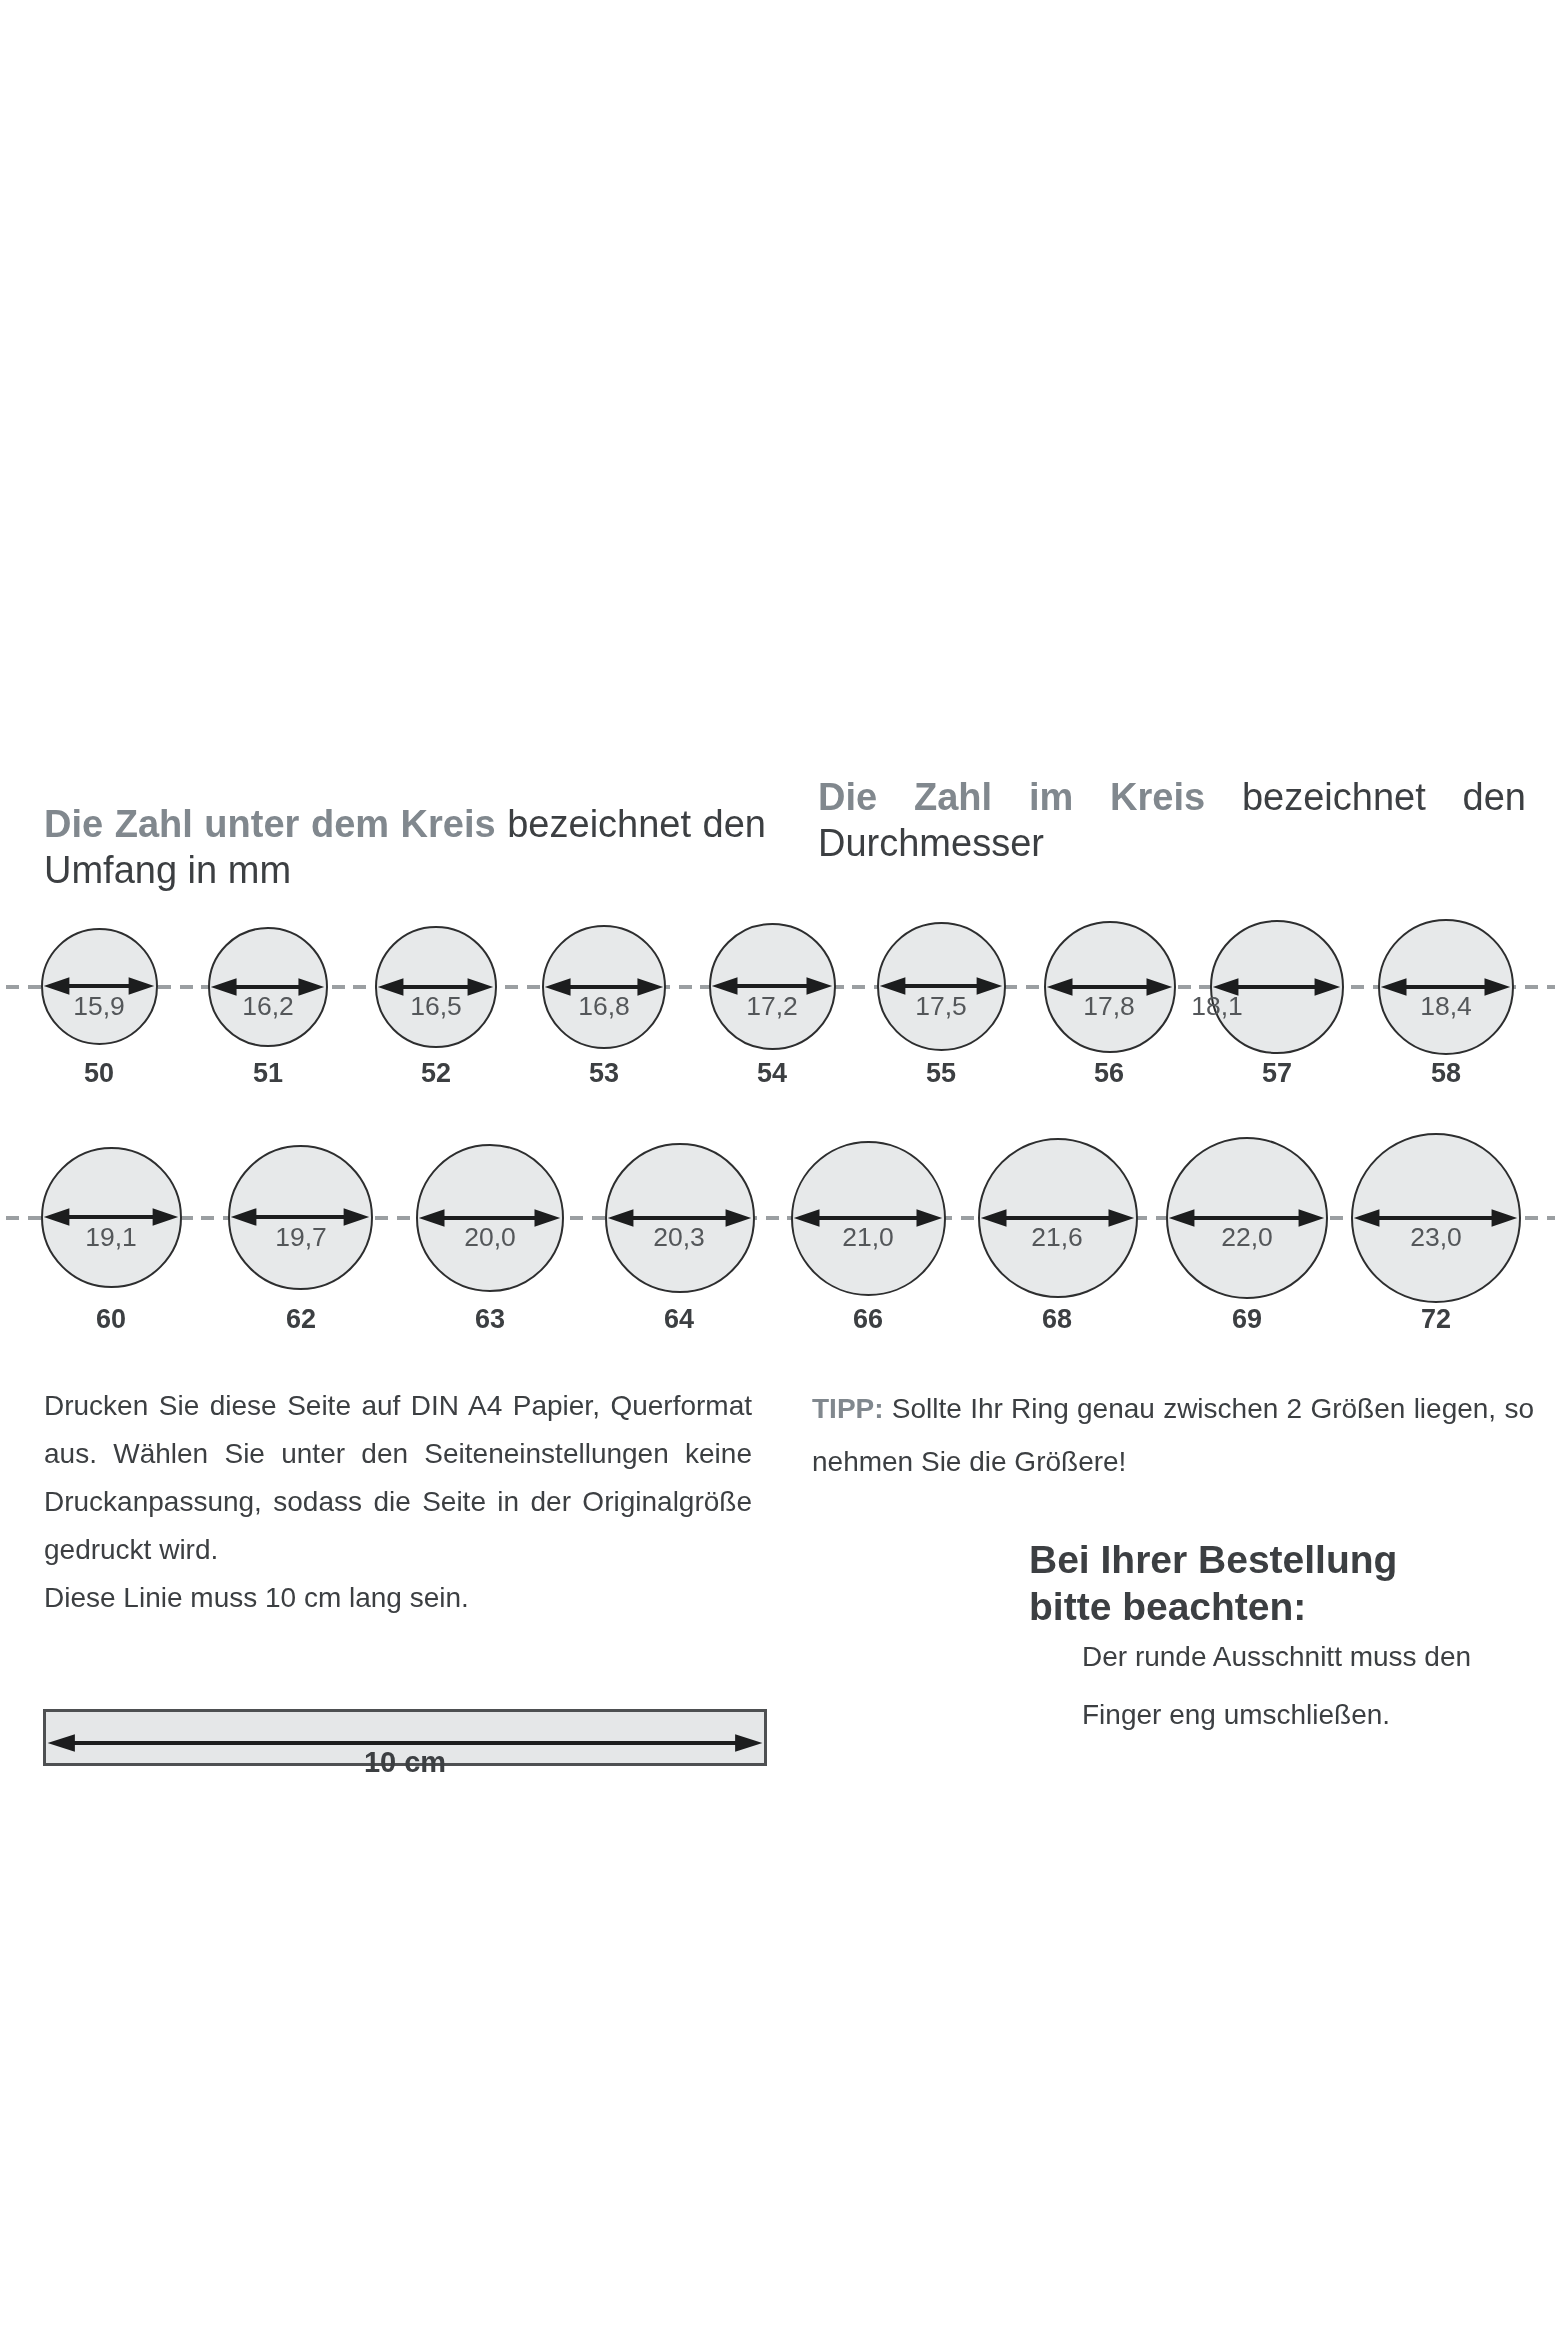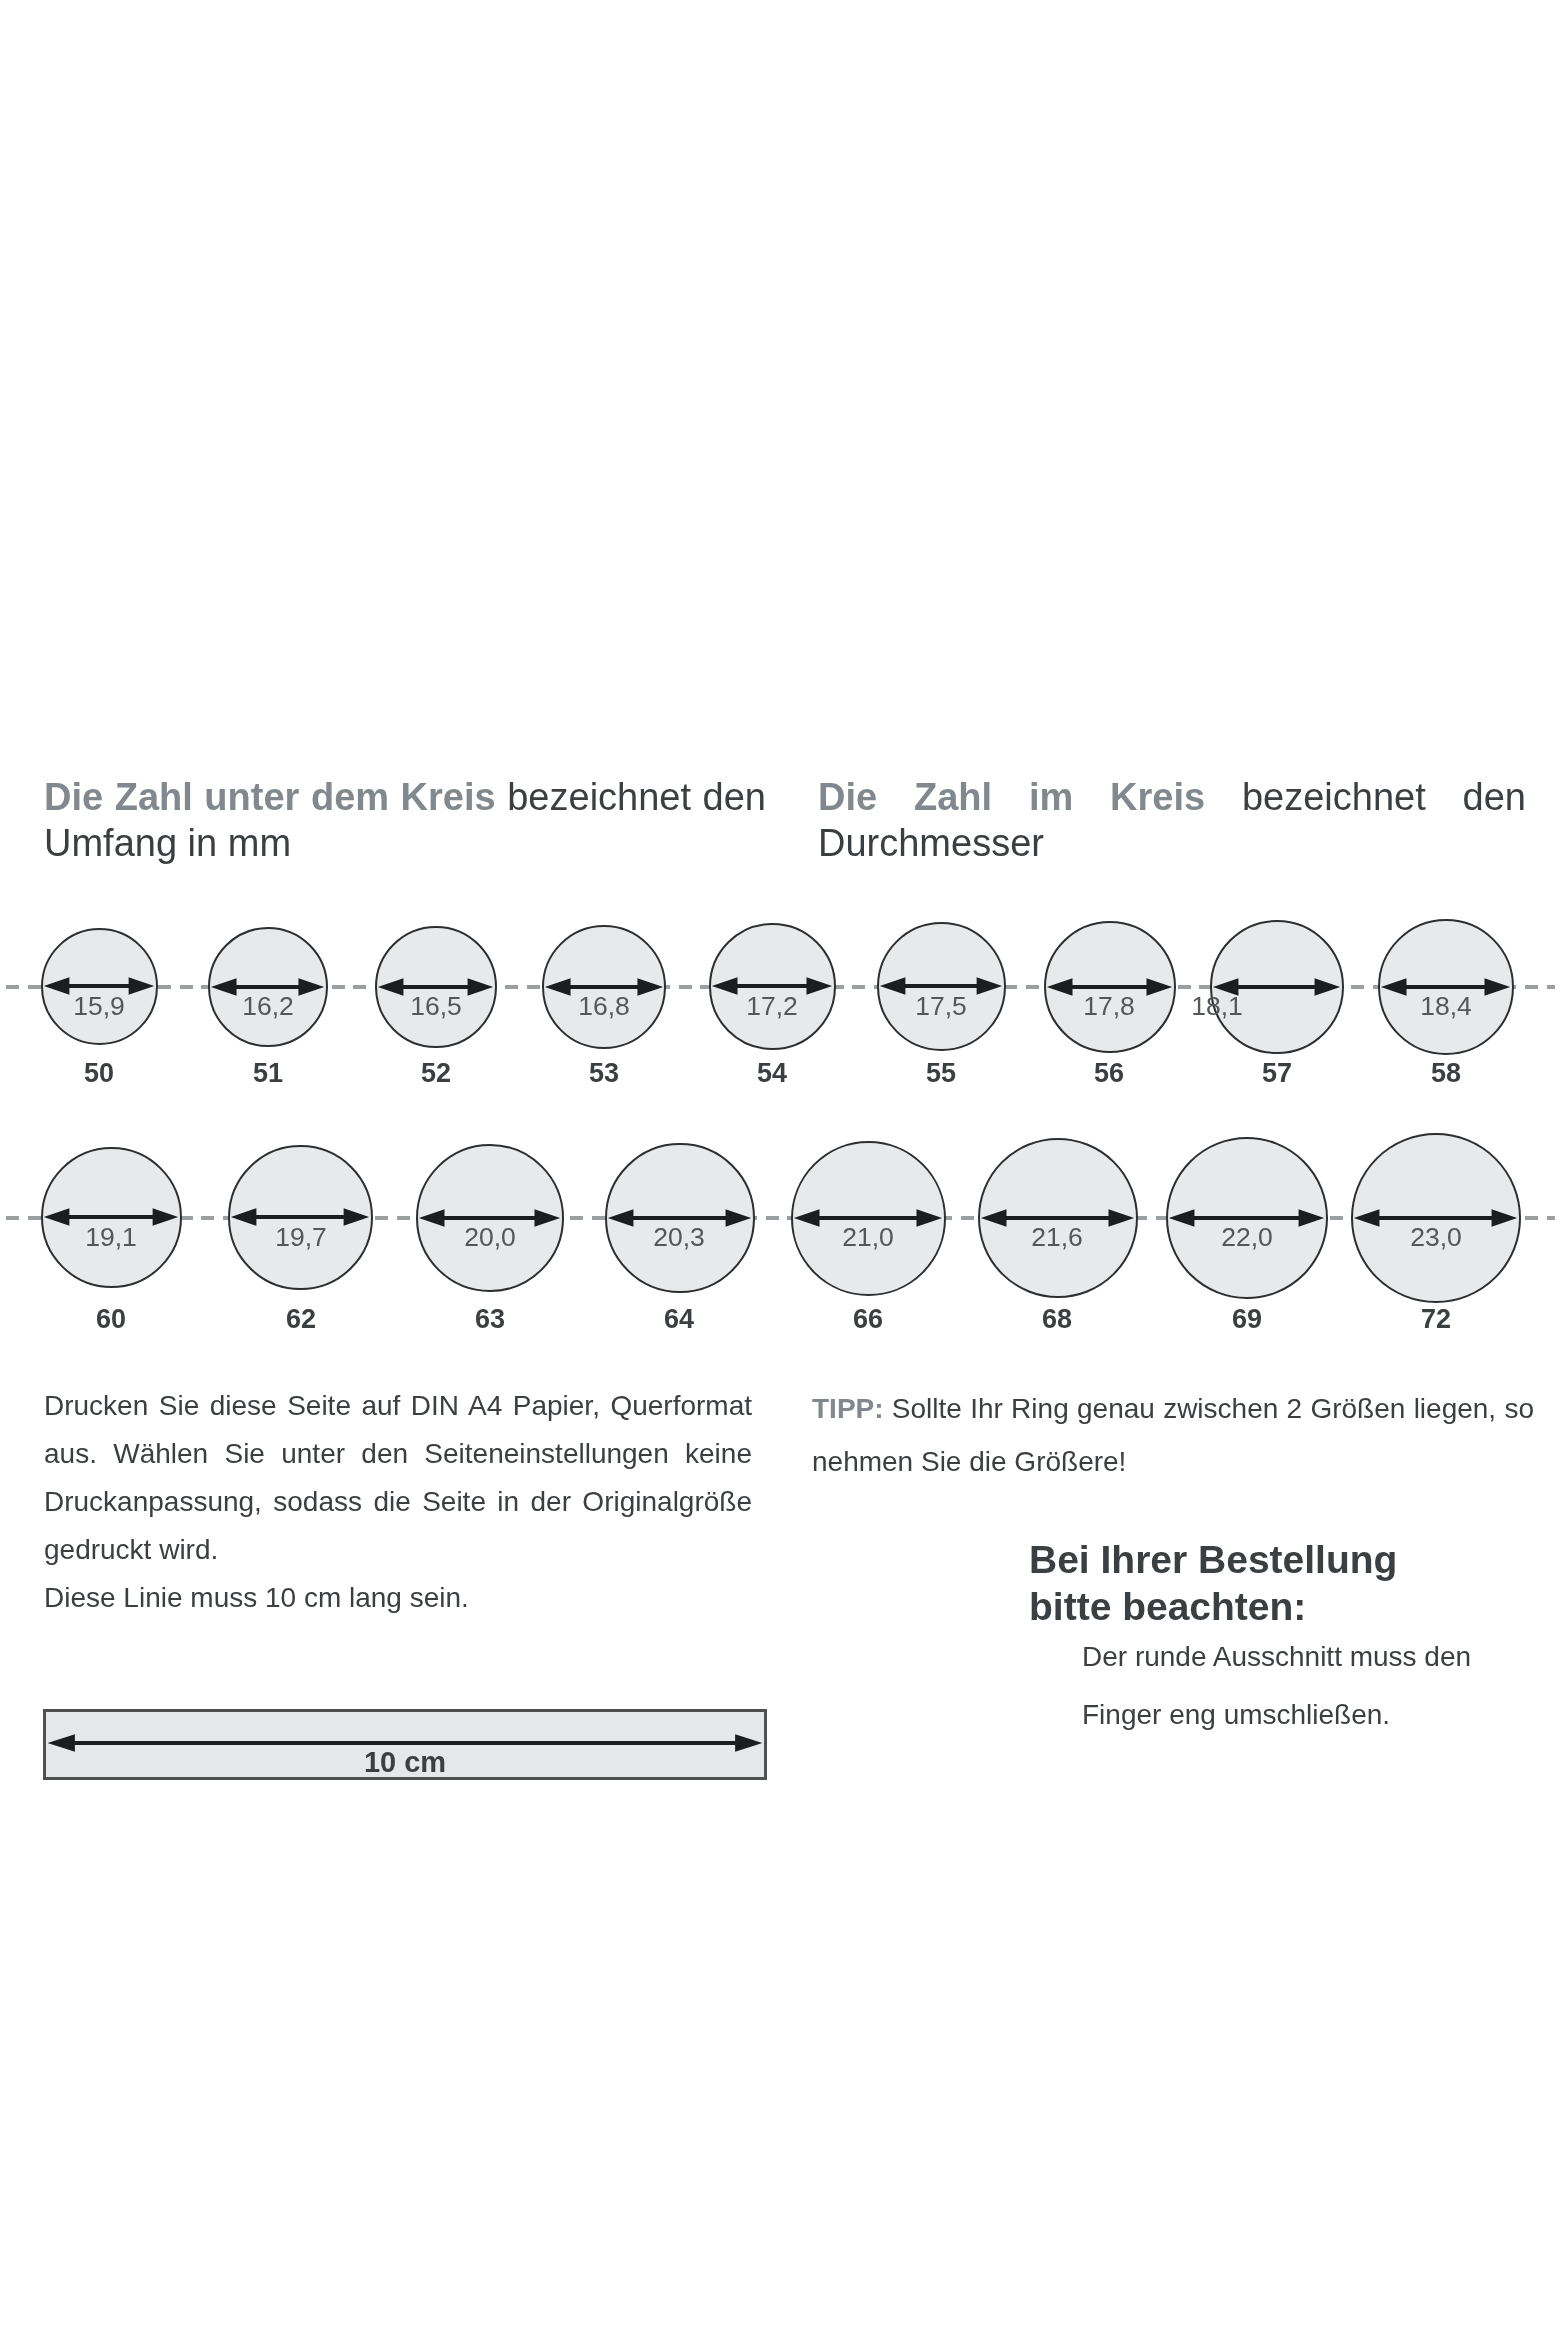--- a/index.html
+++ b/index.html
@@ -27,21 +27,21 @@
     letter-spacing:-1.6px;
     color:var(--accent-gray);
     white-space:nowrap;
   }
   .intro{
     position:absolute;top:774px;
     font-size:38px;line-height:46px;
     color:var(--text-dark);
     text-align:justify;
   }
-  .intro-left{left:44px;width:722px;}
+  .intro-left{left:44px;width:722px;margin-top:27px;}
   .intro-right{left:818px;width:708px;}
   .intro .hl{font-weight:bold;color:var(--accent-gray);}
   .diagram{position:absolute;left:0;top:0;width:100%;height:100%;}
   .dash-line{
     position:absolute;left:6.4px;right:6.4px;height:4px;
     background:repeating-linear-gradient(90deg,var(--dash) 0 13px,transparent 13px 21.7px);
   }
   .circle{
     position:absolute;
     box-sizing:border-box;
@@ -77,21 +77,21 @@
     left:1029px;top:1536px;width:449px;
     font-size:39px;font-weight:bold;line-height:47px;
   }
   .order-body{
     left:1082px;top:1628px;width:441px;
     line-height:58px;
   }
   .ruler{
     position:absolute;left:43px;top:1709px;
     box-sizing:border-box;
-    width:724px;height:71px;
+    width:724px;height:57px;
     background:var(--ruler-fill);
     border:3.2px solid var(--ruler-border);
   }
   .ruler-arrow{position:absolute;left:0;top:17.7px;}
   .ruler-arrow line{stroke:var(--arrow);stroke-width:5;}
   .ruler-arrow polygon{fill:var(--arrow);}
   .ruler-label{
     position:absolute;left:0;top:34px;width:100%;
     text-align:center;
     font-size:29px;font-weight:bold;

